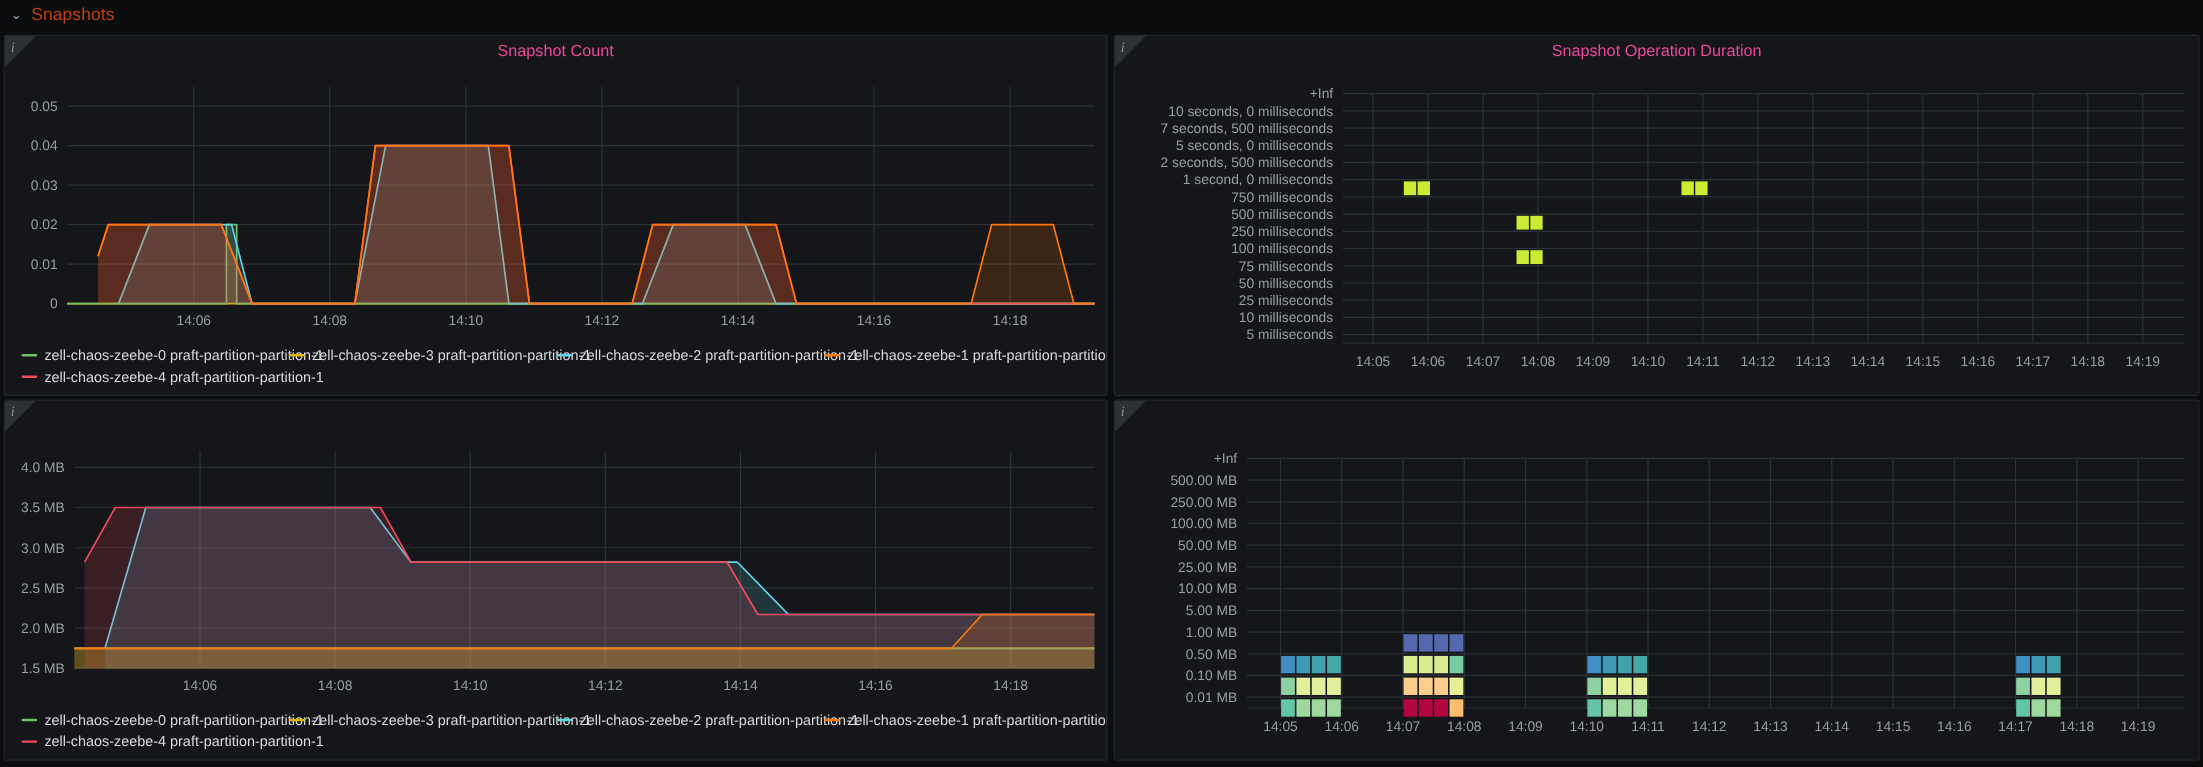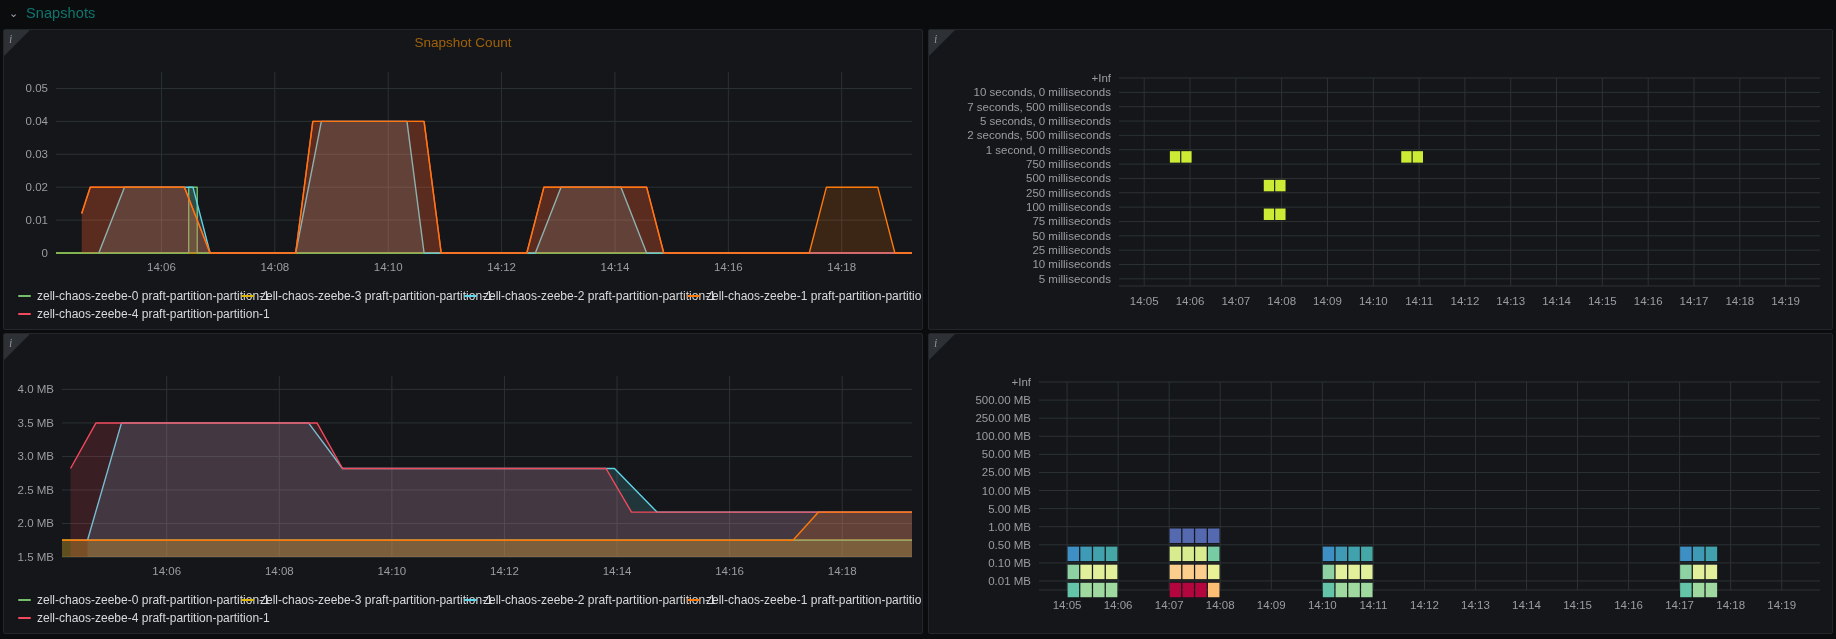--- a/index.html
+++ b/index.html
@@ -14,40 +14,40 @@
 
   
   .row-header {
     height: 26px; display: flex; align-items: center;
     padding-left: 9px; gap: 7px;
   }
   .chevron {
     width: 10px; height: 10px; position: relative; color: #9fa7b3;
     font-size: 11px; line-height: 10px;
   }
-  .row-title { font-size: 14.5px; color: #0f766e; font-weight: 400; letter-spacing: .1px; }
+  .row-title { font-size: 14.5px; color: #c2410c; font-weight: 400; letter-spacing: .1px; }
 
   
   .grid { position: absolute; top: 26px; left: 0; width: 1836px; height: 613px; }
   .panel {
     position: absolute;
     background: #141619;
     border: 1px solid #23262b;
     border-radius: 2px;
     overflow: hidden;
   }
   .p-tl { left: 3px;   top: 3px;   width: 920px; height: 301px; }
   .p-tr { left: 928px; top: 3px;   width: 905px; height: 301px; }
   .p-bl { left: 3px;   top: 307px; width: 920px; height: 301px; }
   .p-br { left: 928px; top: 307px; width: 905px; height: 301px; }
 
   .panel-head { position: relative; height: 28px; }
   .panel-title {
     position: absolute; left: 0; right: 0; top: 5px;
-    text-align: center; font-size: 13.5px; color: #a16207; font-weight: 400;
+    text-align: center; font-size: 13.5px; color: #ec4899; font-weight: 400;
   }
   .info-corner {
     position: absolute; left: 0; top: 0; width: 0; height: 0;
     border-top: 26px solid #2d3034;
     border-right: 26px solid transparent;
   }
   .info-i {
     position: absolute; left: 5px; top: 2px;
     font-family: "Liberation Serif", serif;
     font-size: 12px; font-style: italic; color: #8e9297; z-index: 3;
@@ -146,20 +146,21 @@
             <span class="leg-label">zell-chaos-zeebe-4 praft-partition-partition-1</span>
           </div>
         </div>
       </div>
     </div>
 
     <div class="panel p-tr">
       <div class="panel-head">
         <div class="info-corner"></div>
         <div class="info-i">i</div>
+        <div class="panel-title">Snapshot Operation Duration</div>
       </div>
       <div class="plot-wrap">
         <svg id="svg-dur" width="905" height="273">
             <line x1="190" x2="891" y1="20" y2="20" stroke="#2c3235" stroke-width="1"></line>
             <text x="182" y="24" text-anchor="end" font-size="11.5" fill="#9a9da1" font-family="&quot;Liberation Sans&quot;, sans-serif">+Inf</text>
             <line x1="190" x2="891" y1="34.3448275862069" y2="34.3448275862069" stroke="#2c3235" stroke-width="1"></line>
             <text x="182" y="38.3448275862069" text-anchor="end" font-size="11.5" fill="#9a9da1" font-family="&quot;Liberation Sans&quot;, sans-serif">10 seconds, 0 milliseconds</text>
             <line x1="190" x2="891" y1="48.689655172413794" y2="48.689655172413794" stroke="#2c3235" stroke-width="1"></line>
             <text x="182" y="52.689655172413794" text-anchor="end" font-size="11.5" fill="#9a9da1" font-family="&quot;Liberation Sans&quot;, sans-serif">7 seconds, 500 milliseconds</text>
             <line x1="190" x2="891" y1="63.03448275862069" y2="63.03448275862069" stroke="#2c3235" stroke-width="1"></line>

